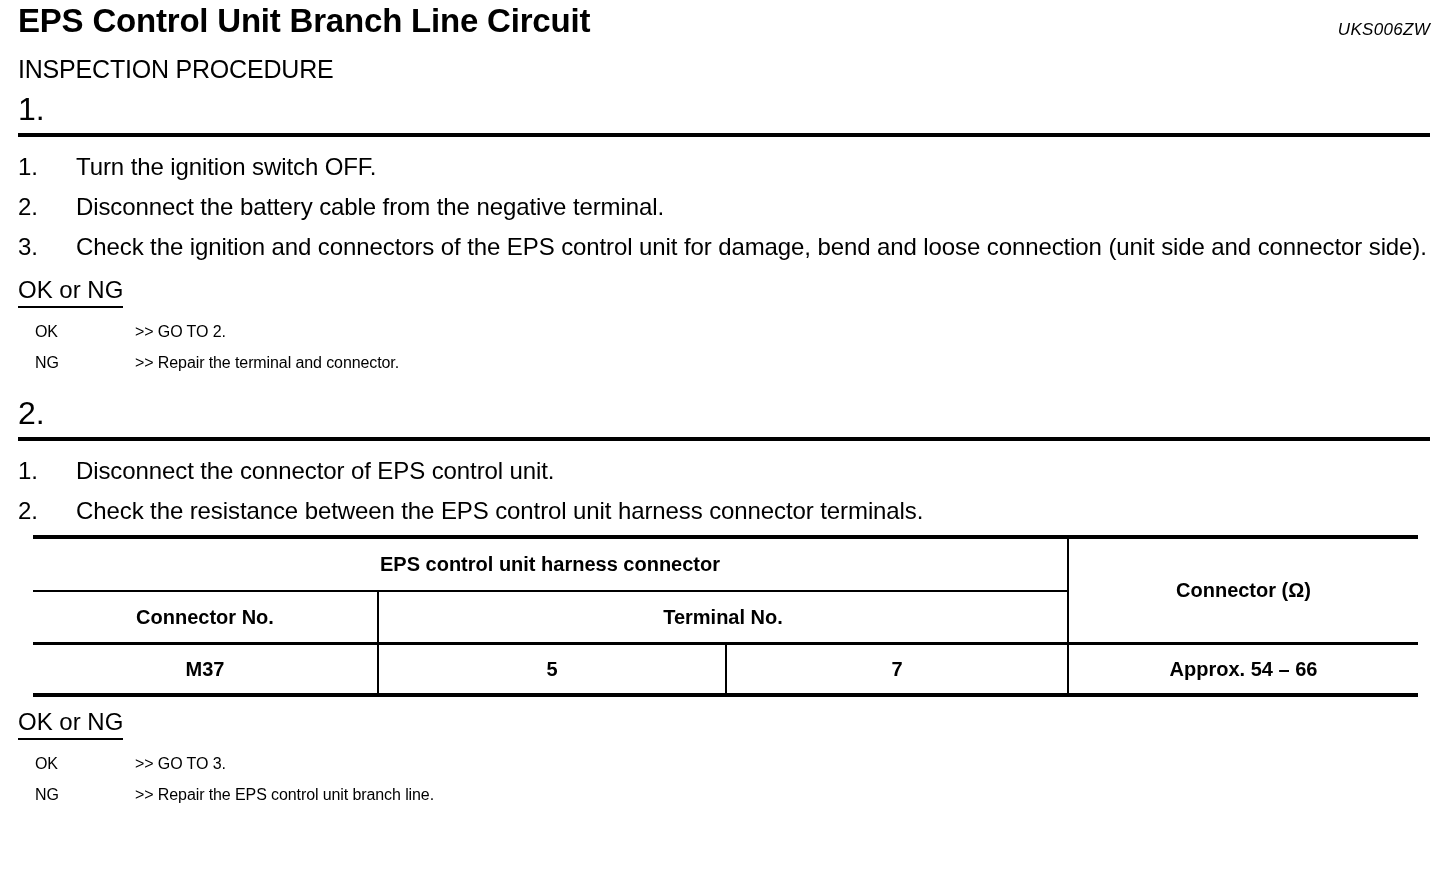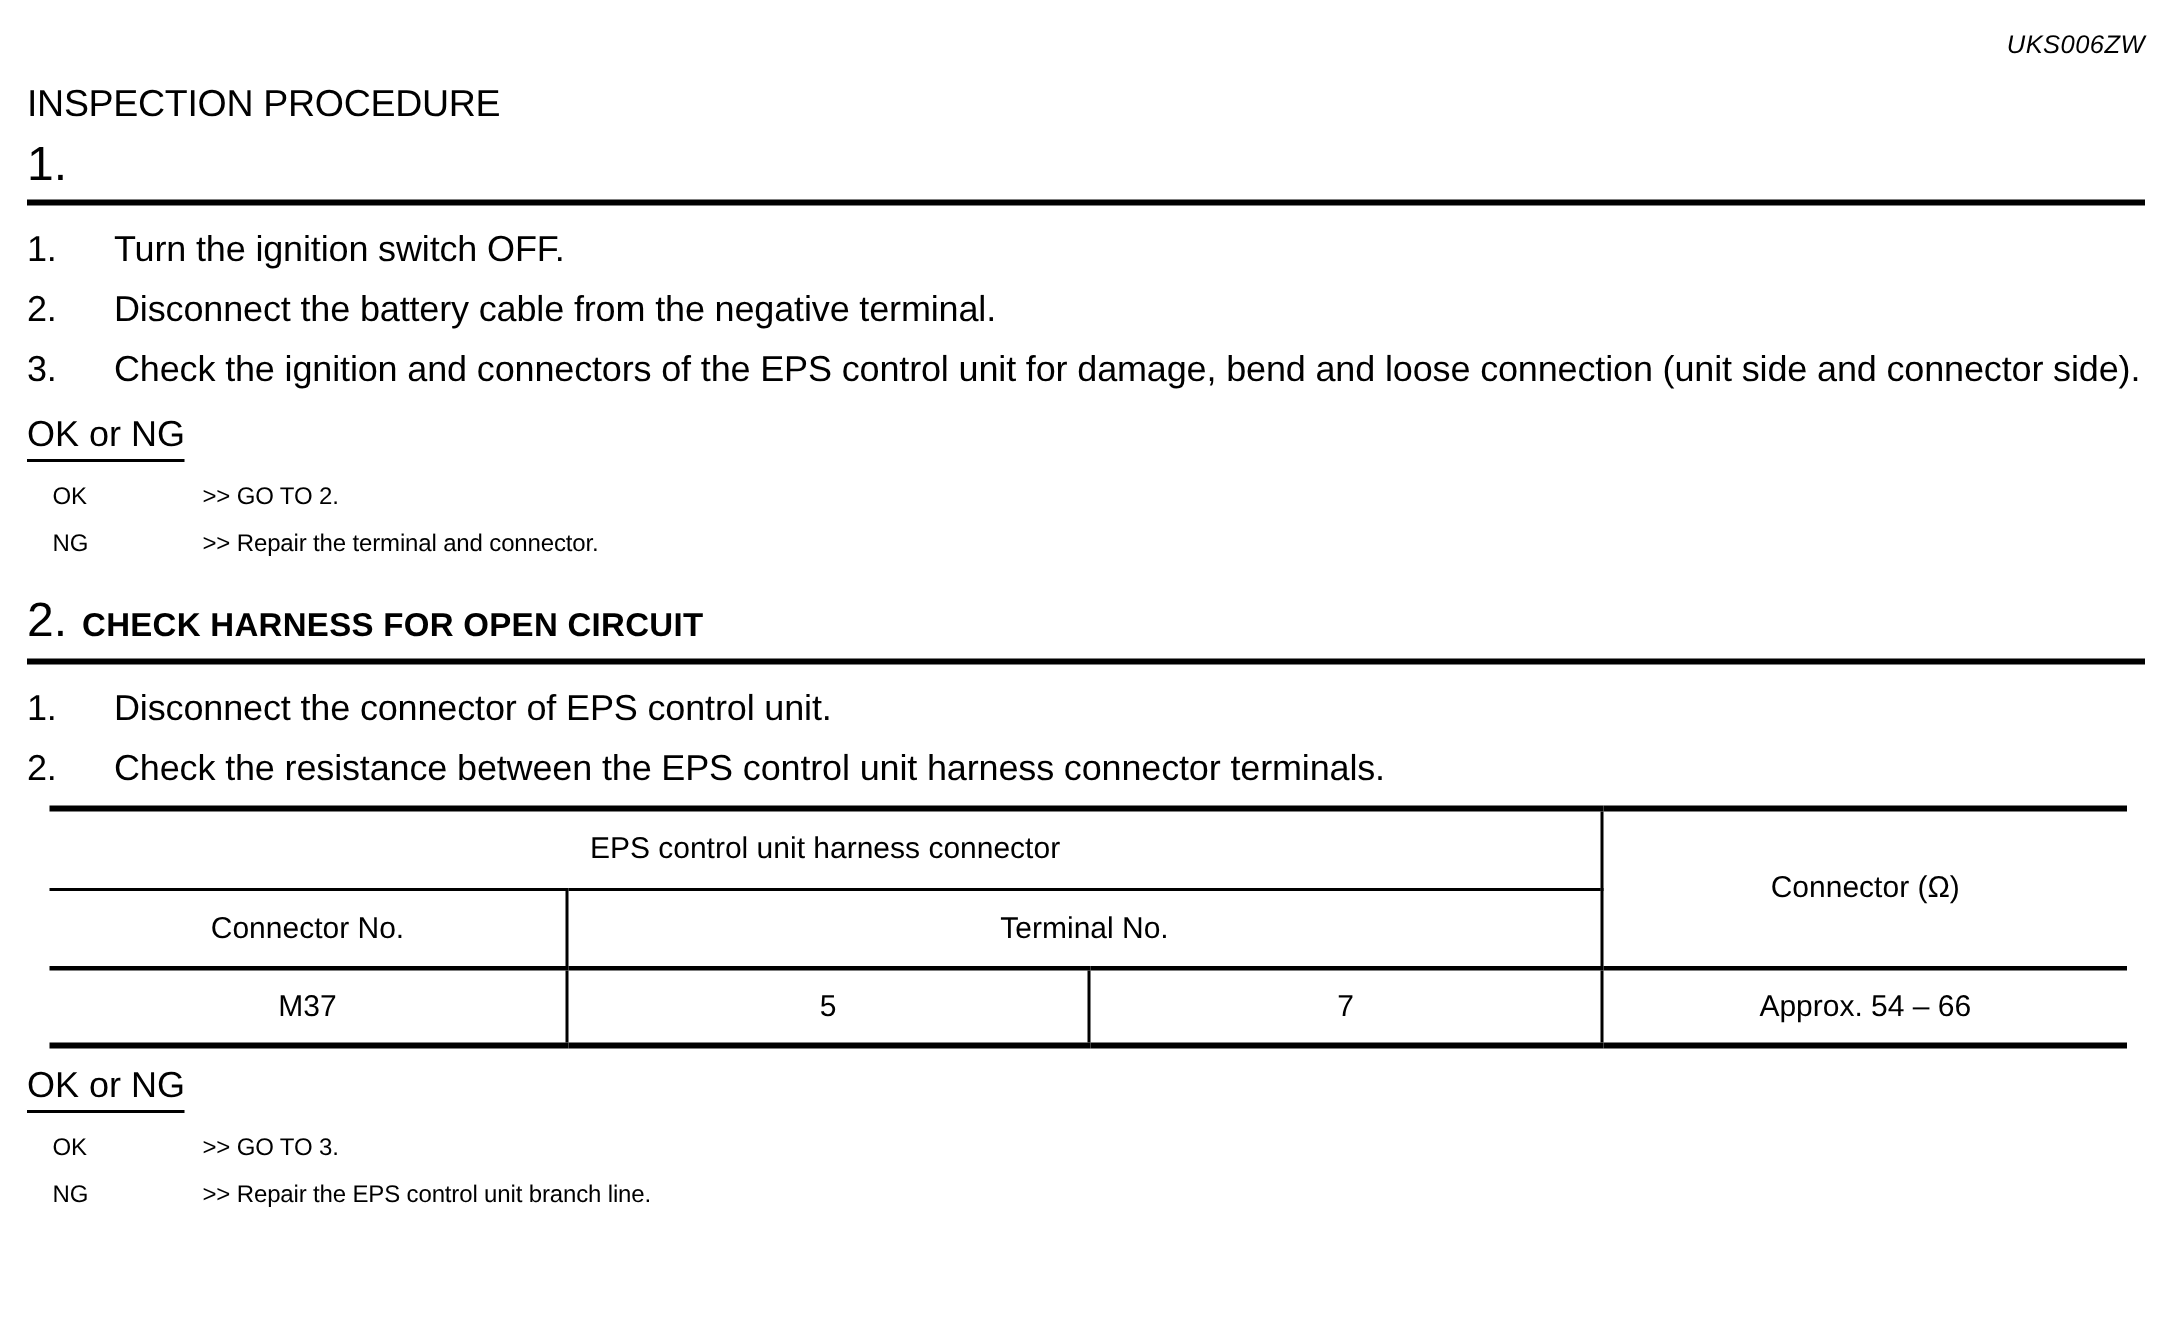--- a/index.html
+++ b/index.html
@@ -133,20 +133,21 @@
   .okng-row .okng-val {
     flex: 1 1 auto;
   }
 
   
   .tbl-wrap {
     margin-top: 5px;
     margin-bottom: 6px;
     padding-left: 15px;
     padding-right: 12px;
+    font-weight: bold;
   }
   table.spec {
     border-collapse: collapse;
     width: 1385px;
     table-layout: fixed;
     font-size: 20px;
   }
   table.spec td {
     text-align: center;
     vertical-align: middle;
@@ -162,20 +163,21 @@
   .cell-tall  { height: 43px; }
   .cell-mid   { height: 42px; }
   .cell-row   { height: 40px; }
 </style>
 </head>
 <body>
 
 <div class="page">
 
   <div class="doc-header">
+    <div class="doc-title">EPS Control Unit Branch Line Circuit</div>
     <div class="doc-code">UKS006ZW</div>
   </div>
 
   <div class="section-label">INSPECTION PROCEDURE</div>
 
   <div class="step-heading">
     <span class="step-number">1.</span>
   </div>
   <div class="rule"></div>
 
@@ -203,21 +205,20 @@
       </div>
       <div class="okng-row">
         <span class="okng-key">NG</span>
         <span class="okng-val">&gt;&gt; Repair the terminal and connector.</span>
       </div>
     </div>
   </div>
 
   <div class="step-heading" style="margin-top:18px;">
     <span class="step-number">2.</span>
-    <span class="step-title">CHECK HARNESS FOR OPEN CIRCUIT</span>
   </div>
   <div class="rule"></div>
 
   <ol class="proc">
     <li>
       <span class="li-num">1.</span>
       <span class="li-text">Disconnect the connector of EPS control unit.</span>
     </li>
     <li>
       <span class="li-num">2.</span>

